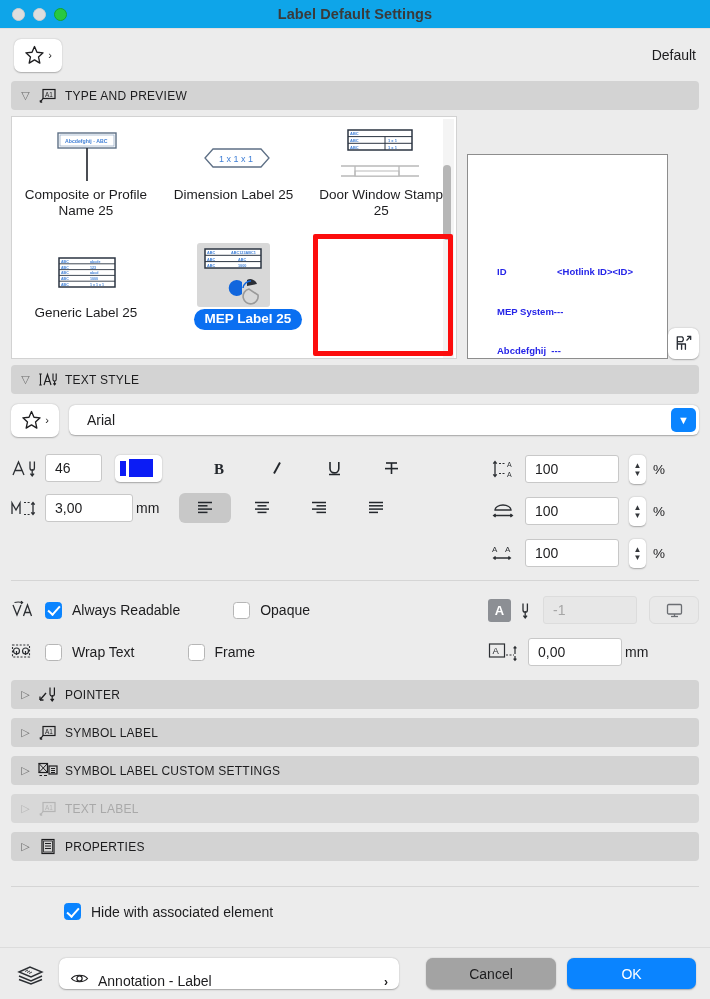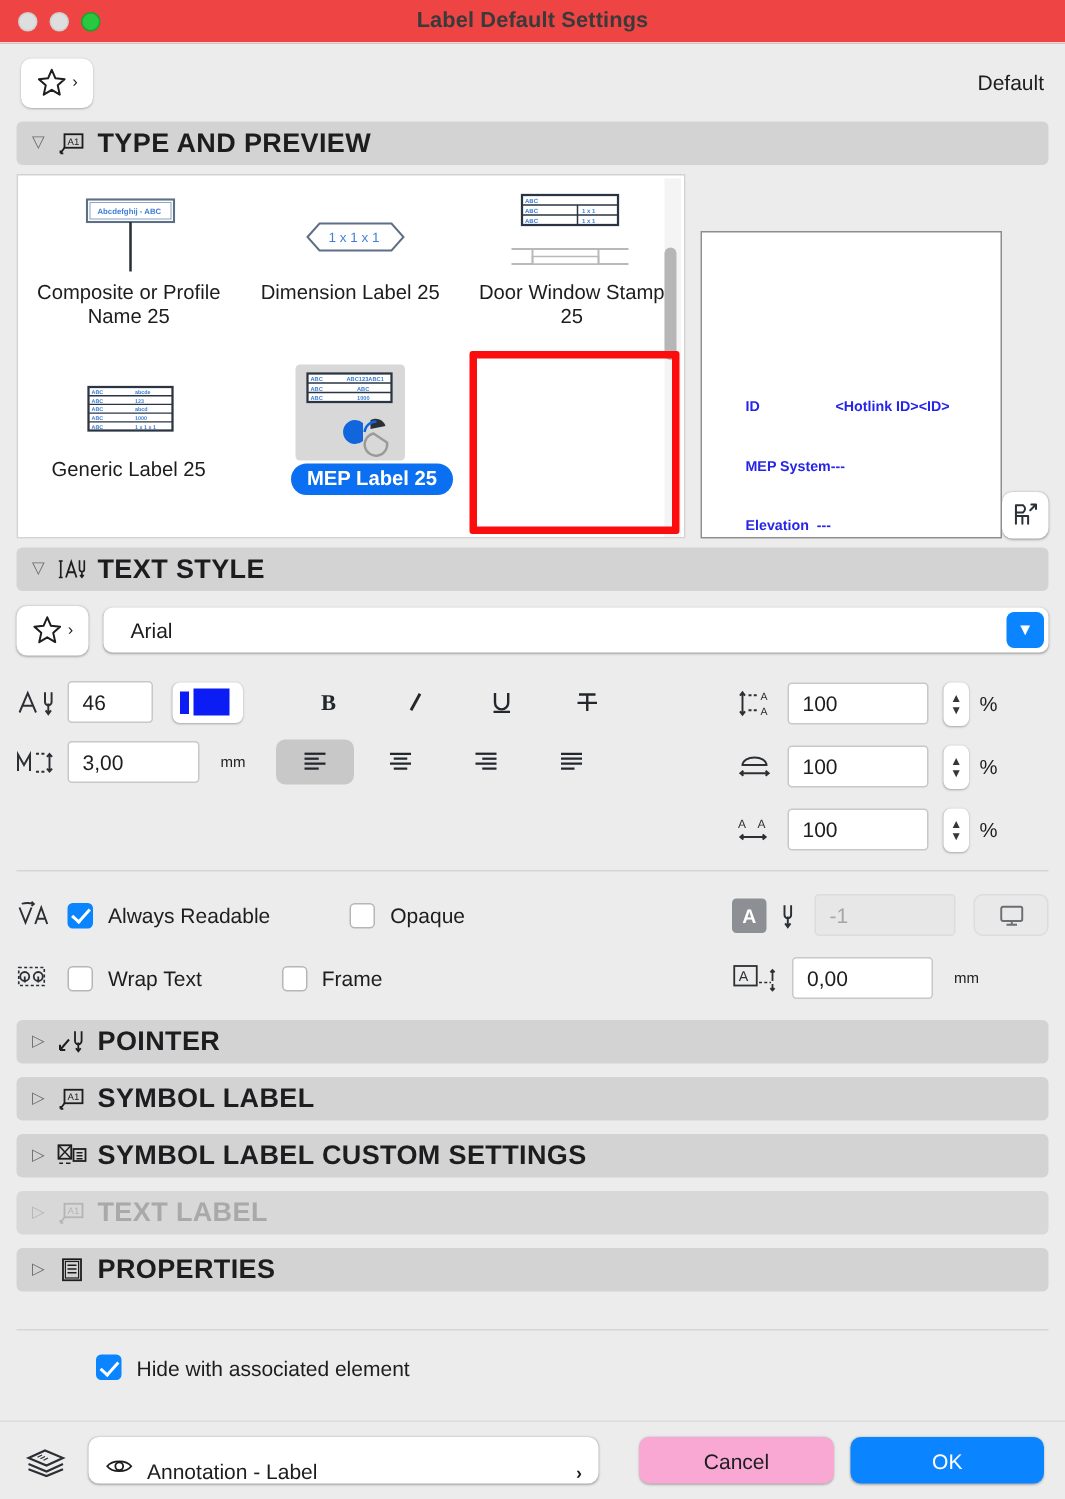--- a/index.html
+++ b/index.html
@@ -7,21 +7,21 @@
     width: 710px; height: 999px;
     font-family: "Liberation Sans", sans-serif;
     background: #ececec;
     overflow: hidden;
     -webkit-font-smoothing: antialiased;
   }
   .window { width: 710px; height: 999px; position: relative; background: #ececec; display:flex; flex-direction:column; }
 
   
   .titlebar {
-    height: 29px; background: #ef4444; position: relative;
+    height: 29px; background: #0ea5e9; position: relative;
     display: flex; align-items: center; flex: 0 0 29px;
     border-bottom: 1px solid #e3dede;
   }
   .traffic { display: flex; gap: 8px; padding-left: 12px; align-items: center; }
   .dot { width: 13px; height: 13px; border-radius: 50%; }
   .dot.gray { background: #dedede; border: 1px solid #cfcfcf; }
   .dot.green { background: #28c840; border: 1px solid #16a52c; }
   .title {
     position: absolute; left: 0; right: 0; text-align: center;
     font-size: 14.5px; font-weight: bold; color: #3a3a3a; letter-spacing: .1px;
@@ -41,21 +41,21 @@
 
   
   .section-head {
     height: 29px; background: #d3d3d3; border-radius: 4px;
     display: flex; align-items: center; gap: 7px; padding: 0 9px;
     margin: 0 11px 0 11px; flex: 0 0 29px;
   }
   .section-head.disabled { background: #d8d8d8; }
   .section-head .tri { width: 11px; text-align:center; color: #6c6c6c; font-size: 11px; line-height:1; }
   .section-head .tri.open { transform: rotate(0deg); }
-  .section-title { font-size: 18px; font-weight: bold; color: #1d1d1f; letter-spacing: .25px; }
+  .section-title { font-size: 12px; font-weight: normal; color: #1d1d1f; letter-spacing: .25px; }
   .section-head.disabled .section-title { color: #a9a9a9; }
   .section-head.disabled .tri { color: #b5b5b5; }
   .sec-icon { width: 20px; height: 18px; display:flex; align-items:center; justify-content:center; }
 
   
   .tp-body { display: flex; padding: 6px 11px 0 11px; gap: 10px; flex: 0 0 auto; }
   .grid-wrap {
     position: relative; width: 456px; height: 243px; background: #fff;
     border: 1px solid #d2d2d2; overflow: hidden;
   }
@@ -117,21 +117,21 @@
 
   .row { display: flex; align-items: center; height: 40px; }
   .ico { width: 34px; display:flex; align-items:center; justify-content:flex-start; color:#2c2f33; }
   .num-field {
     height: 28px; background: #fff; border-radius: 3px; border: 1px solid #c8c8c8;
     display: flex; align-items: center; padding-left: 9px; font-size: 14px; color: #1d1d1f;
   }
   .num-field.w72 { width: 57px; }
   .num-field.w88 { width: 88px; }
   .num-field.dis { background: #e7e7e7; border-color: #dcdcdc; color: #a6a6a6; }
-  .unit { font-size: 10px; color: #1d1d1f; margin-left: 14px; }
+  .unit { font-size: 14px; color: #1d1d1f; margin-left: 3px; }
 
   .pen-swatch {
     width: 47px; height: 27px; background: #fff; border-radius: 5px; margin-left: 13px;
     box-shadow: 0 .5px 1.5px rgba(0,0,0,.3); display:flex; align-items:center; gap:3px;
     padding: 0 5px;
   }
   .pen-bar { width: 6px; height: 15px; background: #0b1cf5; }
   .pen-block { width: 24px; height: 18px; background: #0b1cf5; }
 
   .fbtn {
@@ -184,21 +184,21 @@
     flex: 0 0 340px; height: 31px; background: #fff; border-radius: 7px;
     box-shadow: 0 .5px 1.5px rgba(0,0,0,.3); display: flex; align-items: flex-end;
     padding: 0 11px 0 11px; gap: 9px; position: relative;
   }
   .anno-label { font-size: 14px; color: #1d1d1f; }
   .anno-chev { margin-left: auto; font-size: 12px; color: #1d1d1f; font-weight: bold; }
   .btn {
     height: 31px; border-radius: 7px; display:flex; align-items:center; justify-content:center;
     font-size: 14px; box-shadow: 0 .5px 1.5px rgba(0,0,0,.28);
   }
-  .btn.cancel { width: 130px; background: #f9a8d4; color: #1d1d1f; margin-left: 16px; }
+  .btn.cancel { width: 130px; background: #a3a3a3; color: #1d1d1f; margin-left: 16px; }
   .btn.ok { flex: 1; background: #0a84ff; color: #fff; font-weight: normal; }
 </style>
 </head>
 <body>
 
 <div class="window">
 
   <div class="titlebar">
     <div class="traffic">
       <div class="dot gray"></div>
@@ -334,21 +334,21 @@
       <div class="preview">
         <div class="pv-text">
           <div class="pv-row">
             <span class="pv-k">ID</span>
             <span>&lt;Hotlink ID&gt;&lt;ID&gt;</span>
           </div>
           <div class="pv-row">
             <span>MEP System---</span>
           </div>
           <div class="pv-row">
-            <span>Elevation  ---</span>
+            <span>Abcdefghij  ---</span>
           </div>
         </div>
       </div>
       <div class="pv-btn">
         <svg width="21" height="21" viewBox="0 0 22 22">
           <path d="M4.5 4 L4.5 17 M4.5 4 L9.5 4 a3 3 0 0 1 0 5 L4.5 9 M4.5 11.5 L13 11.5 M13 11.5 L13 17 M9 11.5 L9 17" fill="none" stroke="#2b2f36" stroke-width="1.4" stroke-linecap="round"></path>
           <path d="M14.5 7.5 L18.5 3.5 M18.5 3.5 L15.3 3.5 M18.5 3.5 L18.5 6.7" fill="none" stroke="#2b2f36" stroke-width="1.4" stroke-linecap="round"></path>
         </svg>
       </div>
     </div>

